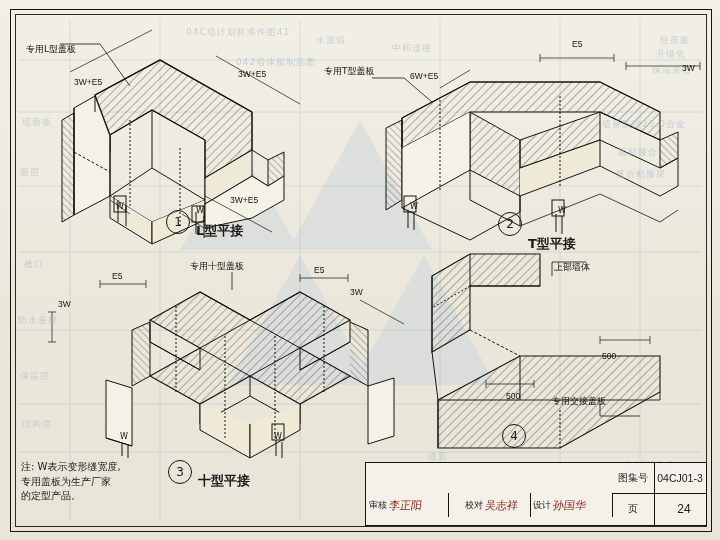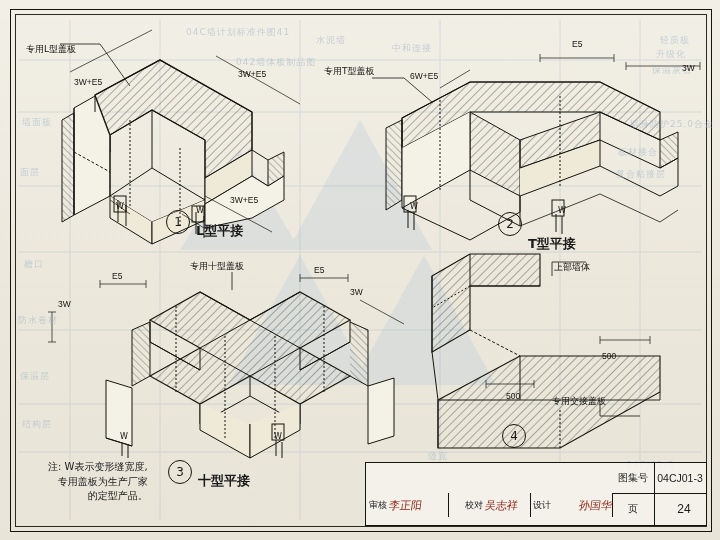--- a/index.html
+++ b/index.html
@@ -288,21 +288,21 @@
     </g>
   </svg>
 
   <div class="ghost" style="left:186px;top:26px;">04C墙计划标准件图41</div>
   <div class="ghost" style="left:316px;top:34px;">水泥墙</div>
   <div class="ghost" style="left:392px;top:42px;">中和连接</div>
   <div class="ghost" style="left:660px;top:34px;">轻质板</div>
   <div class="ghost" style="left:236px;top:56px;">042墙体板制品图</div>
   <div class="ghost" style="left:656px;top:48px;">升级化</div>
   <div class="ghost" style="left:652px;top:64px;">保温灰石</div>
-  <div class="ghost" style="left:602px;top:118px;padding-left:28px;">墙身防护25.0合金</div>
+  <div class="ghost" style="left:602px;top:118px;">墙身防护25.0合金</div>
   <div class="ghost" style="left:618px;top:146px;">板材接合</div>
   <div class="ghost" style="left:616px;top:168px;">复合粘接层</div>
   <div class="ghost" style="left:22px;top:116px;">墙面板</div>
   <div class="ghost" style="left:20px;top:166px;">面层</div>
   <div class="ghost" style="left:24px;top:258px;">檐口</div>
   <div class="ghost" style="left:18px;top:314px;">防水卷材</div>
   <div class="ghost" style="left:20px;top:370px;">保温层</div>
   <div class="ghost" style="left:22px;top:418px;">结构层</div>
   <div class="ghost" style="left:626px;top:460px;">04CJ01-3</div>
   <div class="ghost" style="left:428px;top:450px;">缝宽</div>
@@ -334,37 +334,37 @@
   <div class="lbl small" style="left:274px;top:432px;">W</div>
   <div class="circnum" style="left:168px;top:460px;">3</div>
   <div class="caption" style="left:198px;top:472px;">十型平接</div>
 
   <div class="lbl" style="left:554px;top:262px;">上部墙体</div>
   <div class="lbl dim" style="left:602px;top:352px;">500</div>
   <div class="lbl dim" style="left:506px;top:392px;">500</div>
   <div class="lbl" style="left:552px;top:396px;">专用交接盖板</div>
   <div class="circnum" style="left:502px;top:424px;">4</div>
 
-  <div class="note" style="left:48px;top:460px;text-align:right;">注: W表示变形缝宽度,
+  <div class="note" style="left:21px;top:460px;">注: W表示变形缝宽度,
 专用盖板为生产厂家
 的定型产品。</div>
 
   <div class="title-block">
     <div class="tb-numlabel">图集号</div>
     <div class="tb-numval">04CJ01-3</div>
 
     <div class="tb-sign" style="left:0;width:82px;">
       <span style="margin-left:3px;">审核</span>
       <span class="sig">李正阳</span>
     </div>
     <div class="tb-sign" style="left:82px;width:82px;">
       <span style="margin-left:17px;">校对</span>
       <span class="sig">吴志祥</span>
     </div>
-    <div class="tb-sign" style="left:164px;width:82px;justify-content:space-between;">
+    <div class="tb-sign" style="left:164px;width:82px;">
       <span style="margin-left:3px;">设计</span>
       <span class="sig">孙国华</span>
     </div>
 
     <div class="tb-pagelabel">页</div>
     <div class="tb-page">24</div>
   </div>
 
 </div>
 

